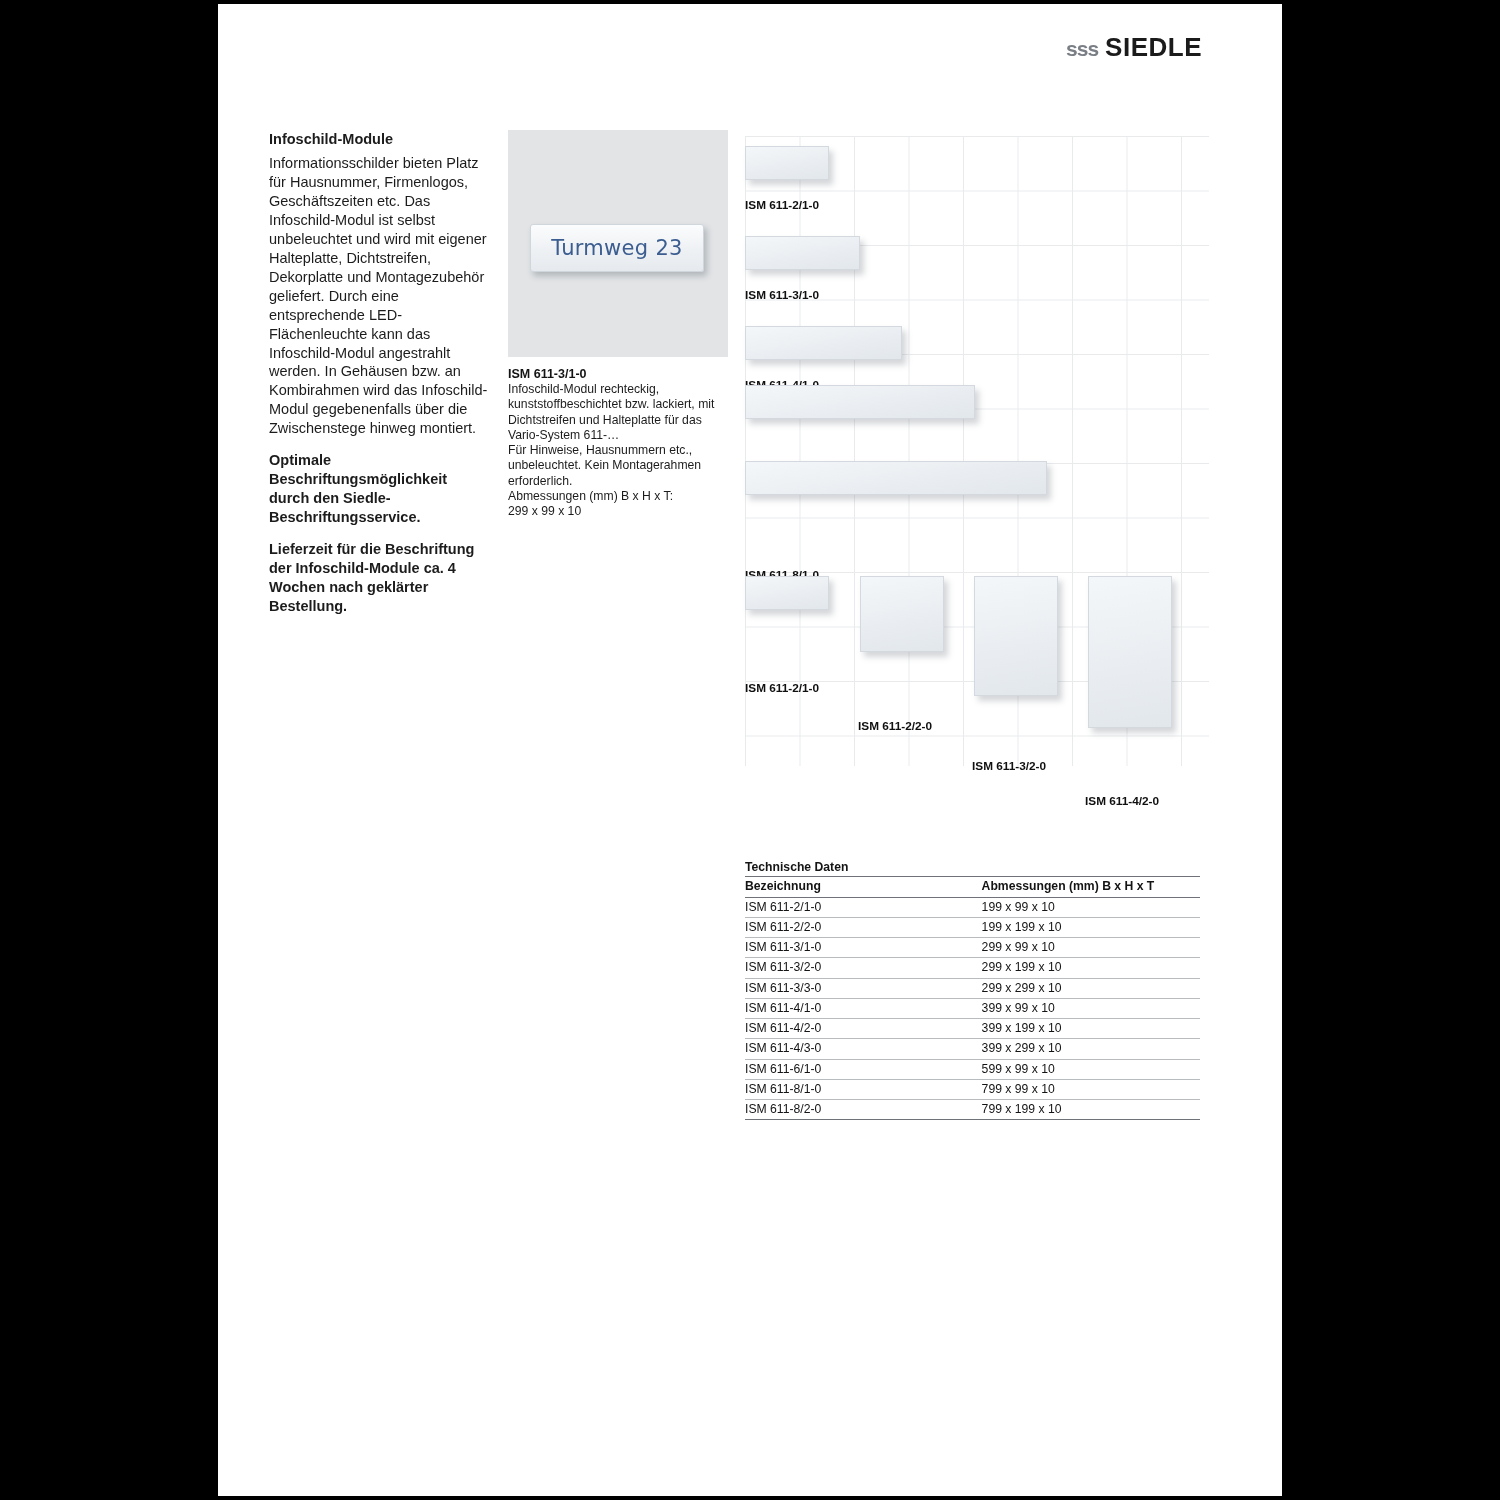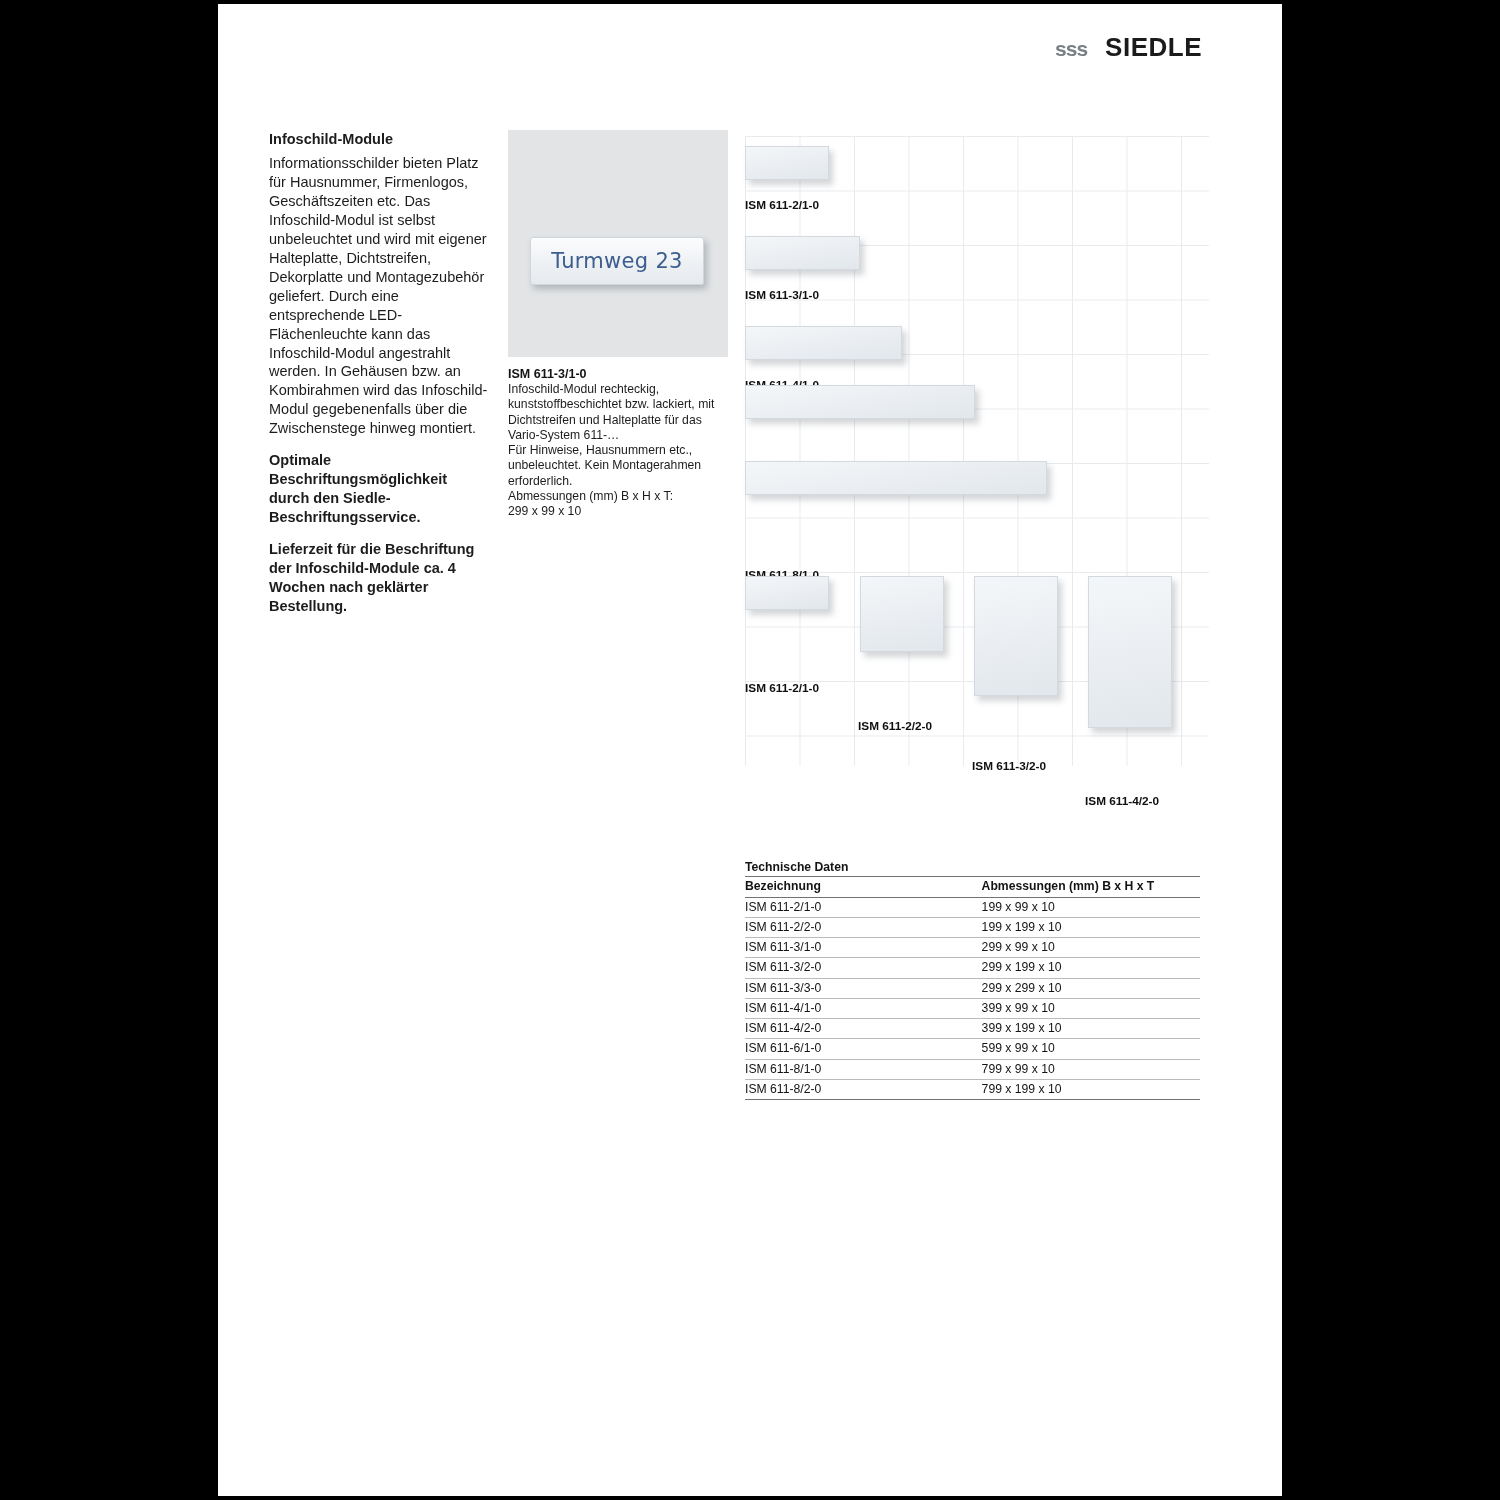--- a/index.html
+++ b/index.html
@@ -22,21 +22,21 @@
     background: #ffffff;
   }
 
   
   .brand {
     position: absolute;
     right: 80px;
     top: 28px;
     display: flex;
     align-items: baseline;
-    gap: 18px;
+    gap: 7px;
     margin-left: 35px;
   }
   .brand .sss {
     font-size: 21px;
     font-weight: bold;
     letter-spacing: -1px;
     color: #7a7f86;
   }
   .brand .name {
     font-size: 26px;
@@ -81,21 +81,21 @@
   .photo-box {
     width: 220px;
     height: 227px;
     background: #e2e4e6;
     position: relative;
     overflow: hidden;
   }
   .plate {
     position: absolute;
     left: 22px;
-    top: 107px;
+    top: 94px;
     width: 172px;
     height: 46px;
     background: linear-gradient(180deg, #fbfcfd 0%, #eef1f4 55%, #e6eaee 100%);
     border: 1px solid #cfd6dc;
     border-radius: 3px;
     box-shadow: 3px 4px 6px rgba(80,90,100,0.33);
     display: flex;
     align-items: center;
     justify-content: center;
   }
@@ -263,20 +263,24 @@
           </tr>
           <tr>
             <td>ISM 611-4/1-0</td>
             <td class="c2">399 x 99 x 10</td>
           </tr>
           <tr>
             <td>ISM 611-4/2-0</td>
             <td class="c2">399 x 199 x 10</td>
           </tr>
           <tr>
+            <td>ISM 611-4/3-0</td>
+            <td class="c2">399 x 299 x 10</td>
+          </tr>
+          <tr>
             <td>ISM 611-6/1-0</td>
             <td class="c2">599 x 99 x 10</td>
           </tr>
           <tr>
             <td>ISM 611-8/1-0</td>
             <td class="c2">799 x 99 x 10</td>
           </tr>
           <tr class="last">
             <td>ISM 611-8/2-0</td>
             <td class="c2">799 x 199 x 10</td>

